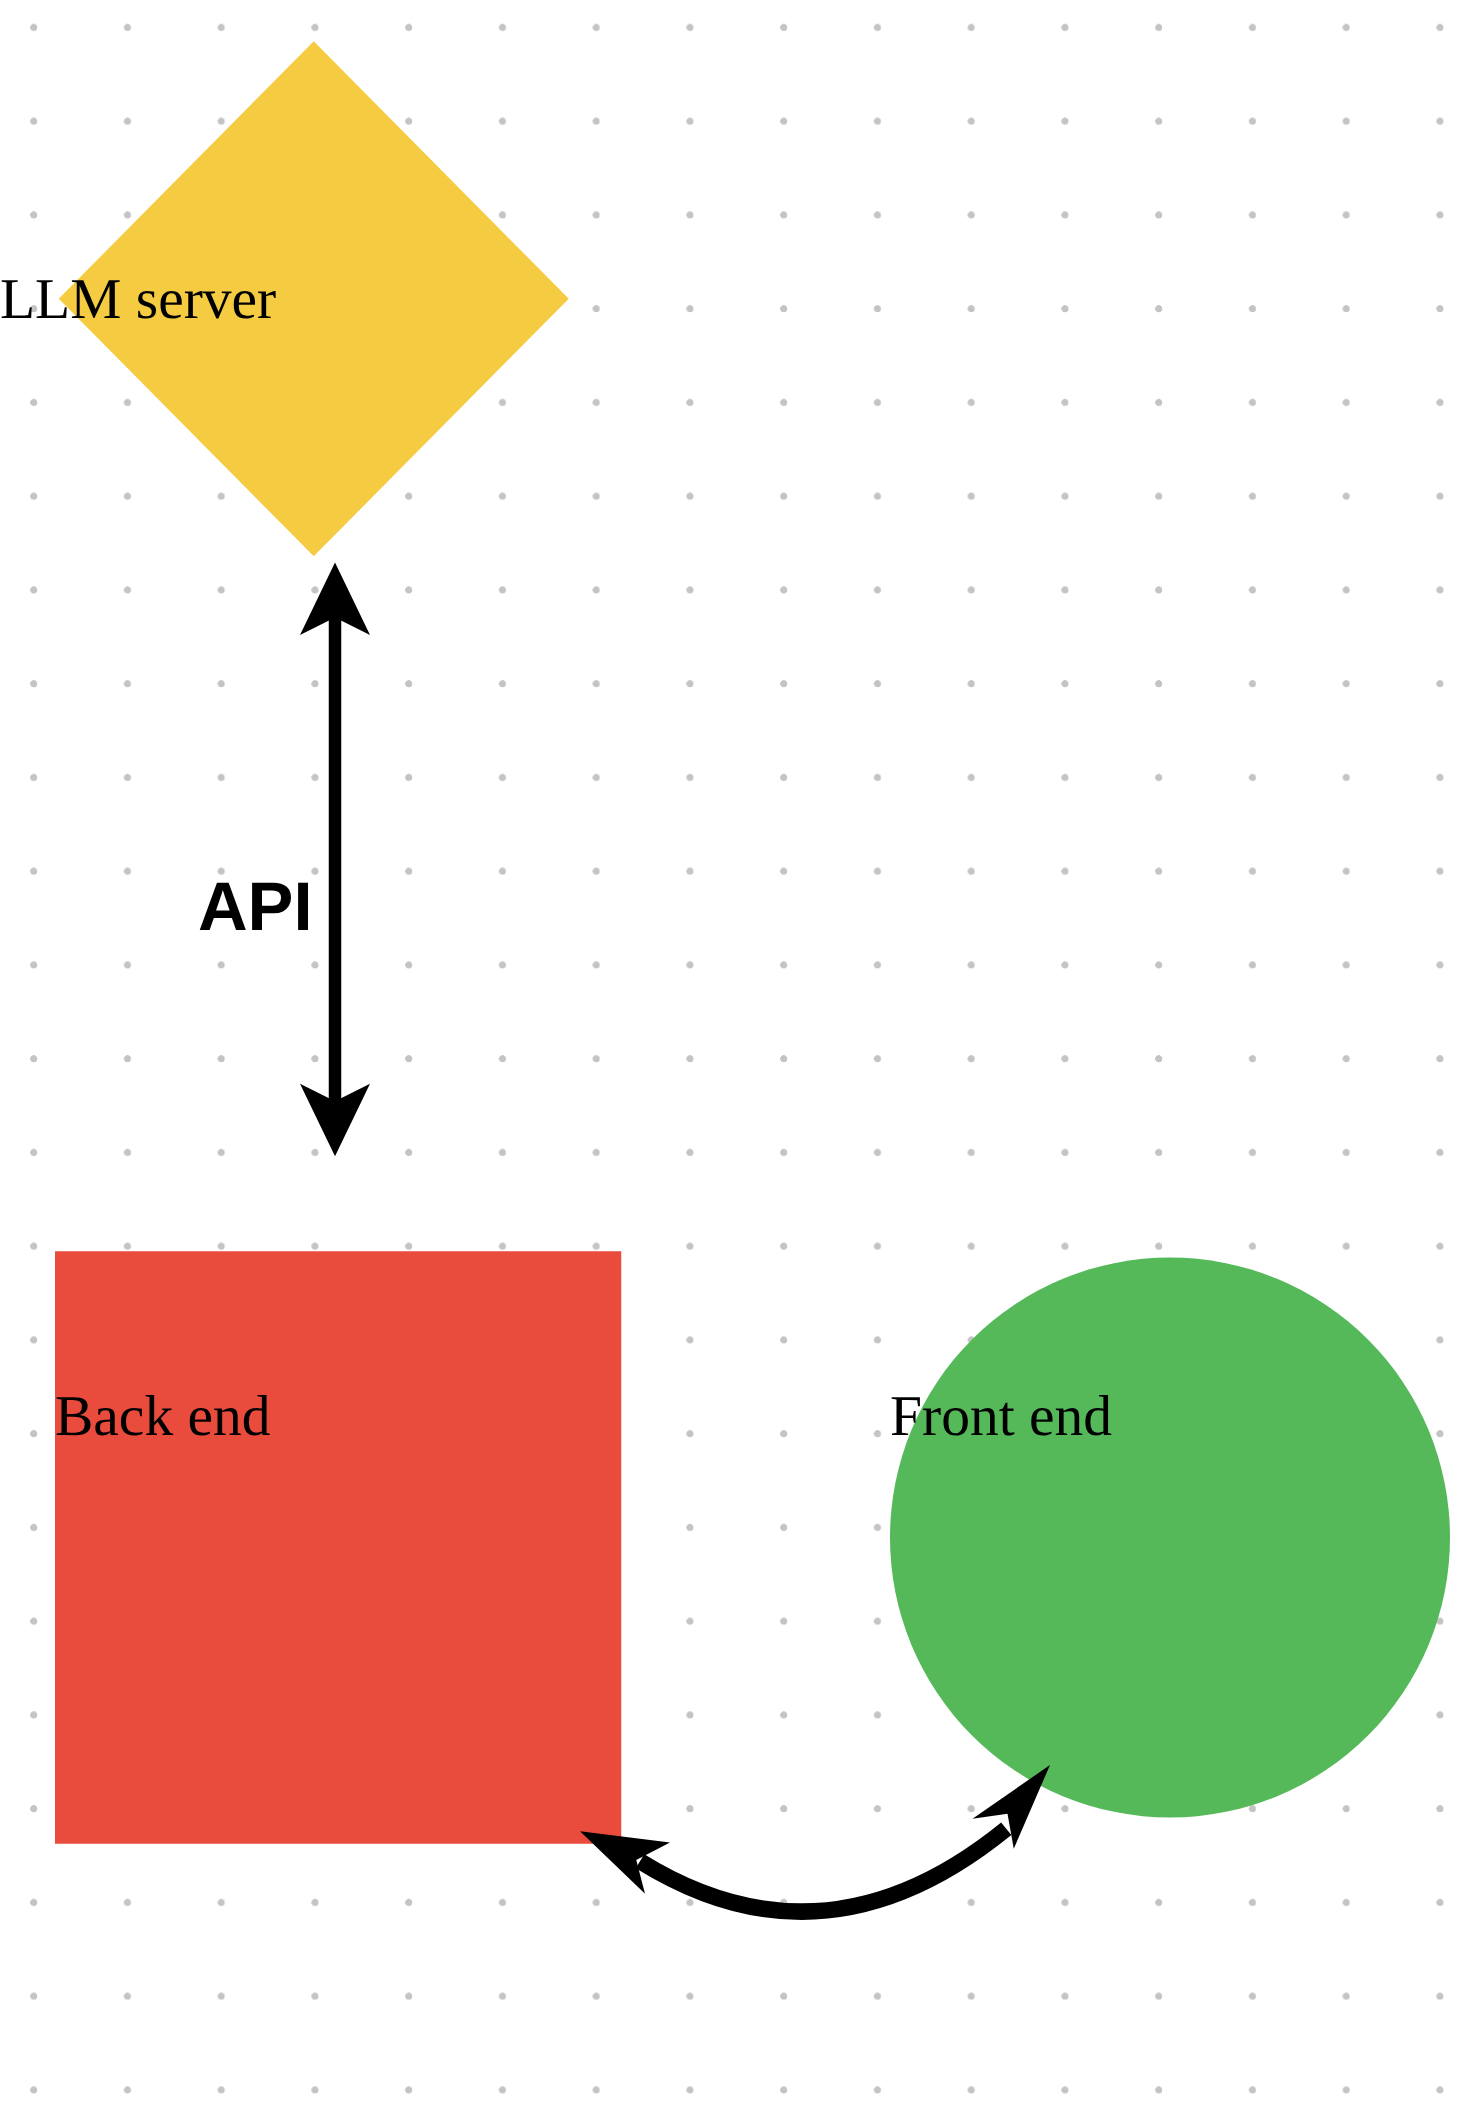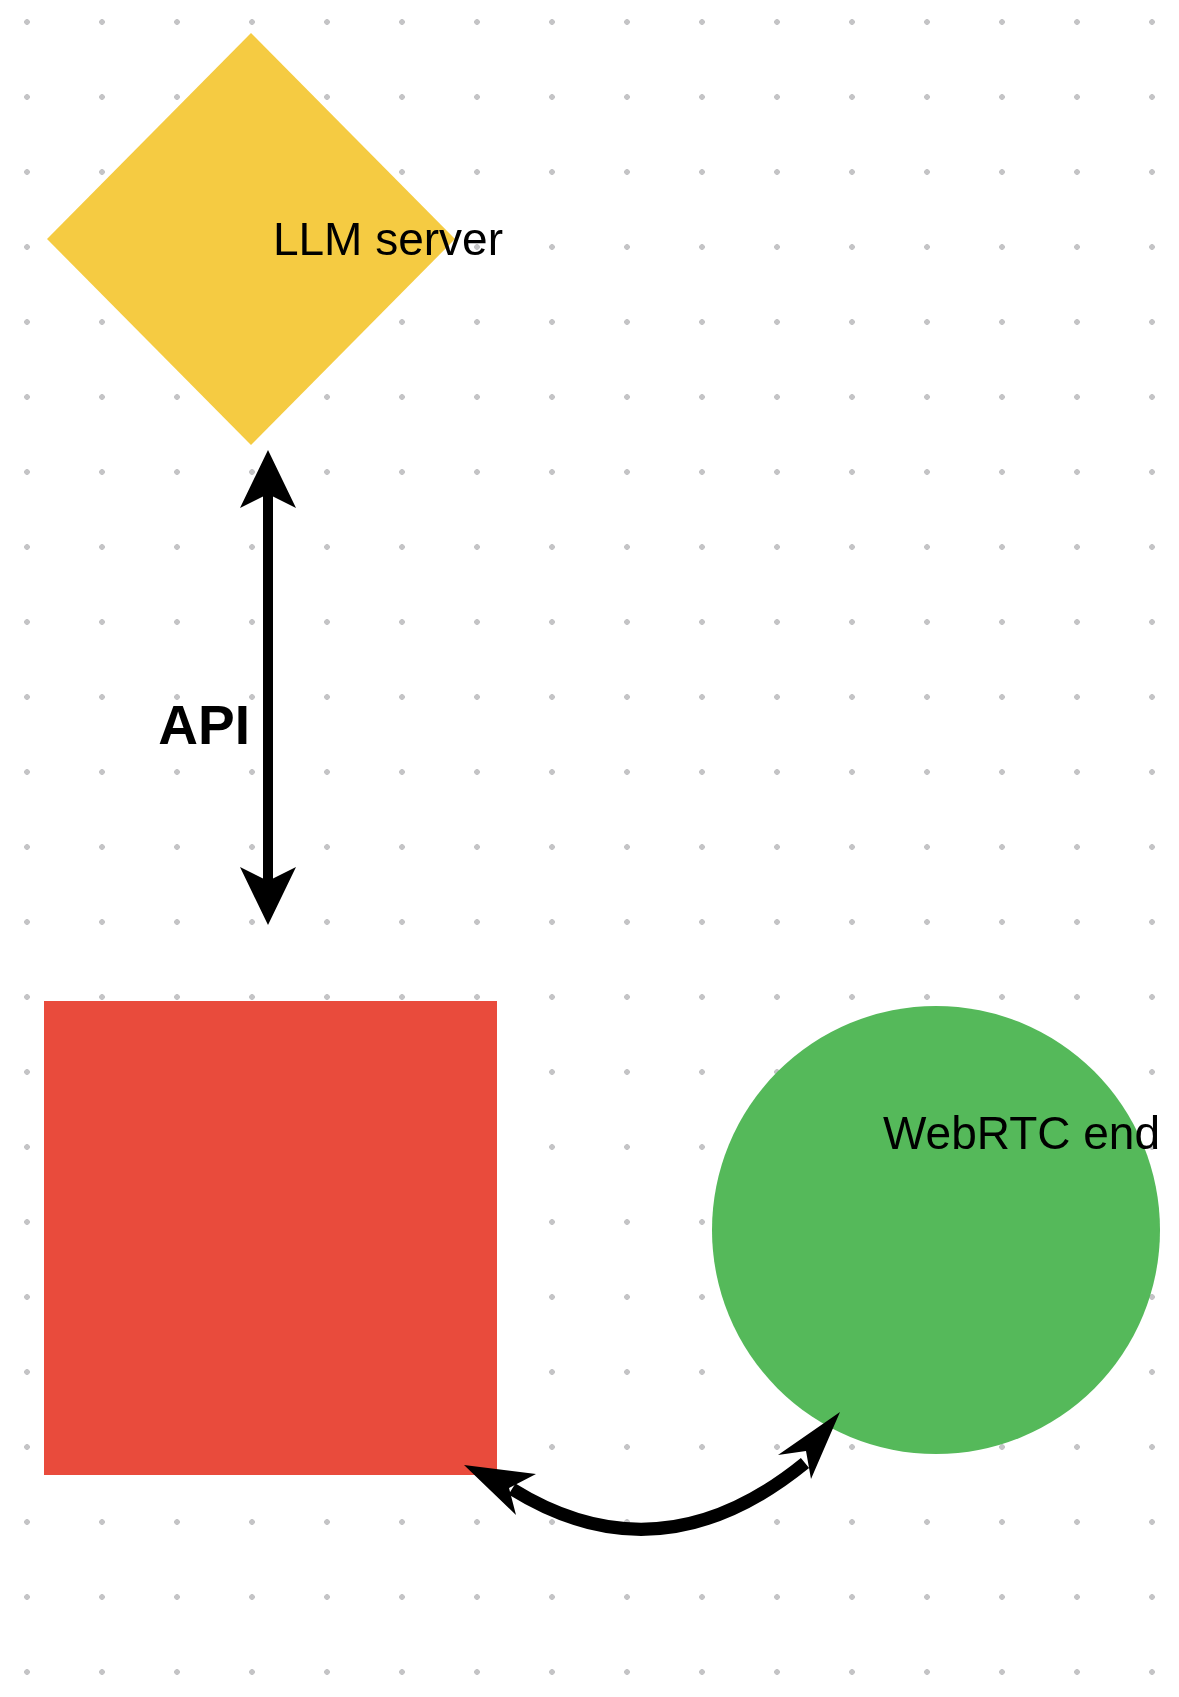--- a/index.html
+++ b/index.html
@@ -24,23 +24,23 @@
   #shapes-layer {
     position: absolute;
     left: 0;
     top: 0;
     width: 1179px;
     height: 1697px;
   }
   .node-label {
     position: absolute;
     color: #000000;
-    font-family: Liberation Sans, sans-serif;
+    font-family: Liberation Serif, serif;
     font-weight: 400;
-    text-align: right;
+    text-align: left;
     white-space: nowrap;
     pointer-events: none;
   }
   .edge-label {
     position: absolute;
     color: #000000;
     font-family: "Liberation Sans", sans-serif;
     font-weight: 700;
     text-align: center;
     white-space: nowrap;
@@ -104,19 +104,20 @@
 
     <g>
       <path d="M 512 1489 Q 660 1581 805 1463" fill="none" stroke="#000000" stroke-width="13" stroke-linecap="butt"></path>
       <polygon points="464,1465 536,1474 509,1488 516,1515" fill="#000000"></polygon>
       <polygon points="840,1412 811,1479 806,1451 778,1455" fill="#000000"></polygon>
     </g>
   </svg>
 
   <div class="node-label" id="llm-label">LLM server</div>
 
+  <div class="node-label" id="backend-label">Back end</div>
 
-  <div class="node-label" id="frontend-label">WebRTC end</div>
+  <div class="node-label" id="frontend-label">Front end</div>
 
   <div class="edge-label" id="api-label">API</div>
 
 
 </div>
 
 </body></html>

